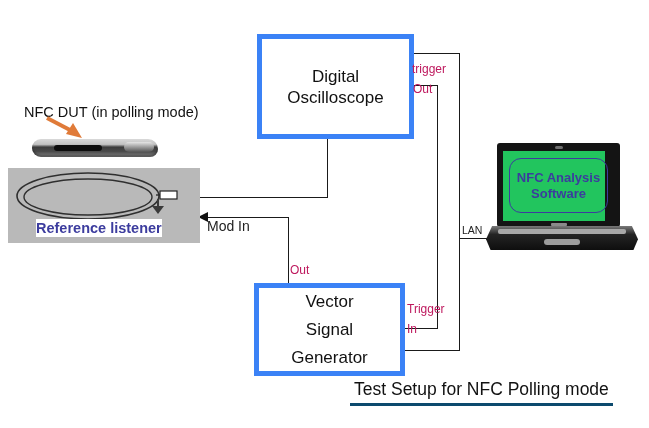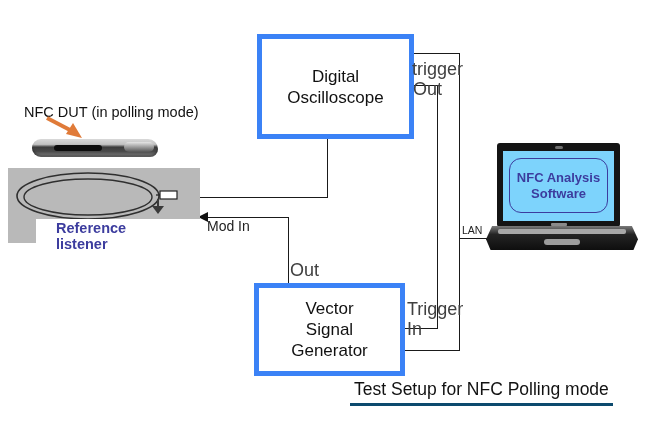--- a/index.html
+++ b/index.html
@@ -10,24 +10,24 @@
   
   .wire{position:absolute;background:#1a1a1a;}
 
   
   .instrument{
     position:absolute;border:5px solid #3b82f6;background:#fff;
     display:flex;flex-direction:column;align-items:center;justify-content:center;
     font-size:17px;line-height:21px;color:#111;text-align:center;
   }
   .scope-box{left:257px;top:34px;width:147px;height:95px;}
-  .vsg-box{left:254px;top:283px;width:141px;height:83px;}
+  .vsg-box{left:254px;top:283px;width:141px;height:83px;gap:7px;}
 
   
-  .conn-label{position:absolute;color:#404040;font-size:18px;line-height:16px;}
+  .conn-label{position:absolute;color:#be185d;font-size:12px;line-height:16px;}
   .lbl-trigger1{left:412px;top:61px;}
   .lbl-trigger2{left:413px;top:81px;}
   .lbl-vsg-out{left:290px;top:262px;}
   .lbl-trigin1{left:407px;top:301px;}
   .lbl-trigin2{left:407px;top:321px;}
 
   
   .small-label{position:absolute;color:#222;}
   .lbl-modin{left:207px;top:218px;font-size:14px;}
   .lbl-lan{left:462px;top:224px;font-size:10.5px;}
@@ -54,32 +54,32 @@
   .phone-tip{
     position:absolute;right:4px;top:3px;width:30px;height:10px;border-radius:5px;
     background:linear-gradient(#e6e6e6,#555);
   }
 
   
   .listener-panel{
     position:absolute;left:8px;top:168px;width:192px;height:75px;background:#b9b9b9;
   }
   .listener-label{
-    position:absolute;left:28px;top:51px;background:#ffffff;padding:1px 20px;
+    position:absolute;left:28px;top:51px;background:#ffffff;padding:1px 0;
     color:#3c3c9e;font-weight:bold;font-size:14.5px;
   }
 
   
   .laptop-screen{
     position:absolute;left:497px;top:143px;width:123px;height:84px;
     background:#141414;border-radius:3px;
   }
   .laptop-webcam{position:absolute;left:58px;top:3px;width:8px;height:3px;background:#6f6f6f;border-radius:2px;}
   .laptop-display{
-    position:absolute;left:6px;top:8px;width:111px;height:70px;background:#7dd3fc;
+    position:absolute;left:6px;top:8px;width:102px;height:70px;background:#22c55e;
   }
   .software-frame{
     position:absolute;left:6px;top:7px;width:97px;height:53px;
     border:1px solid #3c3c9e;border-radius:12px;
     display:flex;flex-direction:column;align-items:center;justify-content:center;
   }
   .software-text{color:#3c3c9e;font-weight:bold;font-size:13px;line-height:16px;text-align:center;}
   .laptop-brand{position:absolute;left:54px;bottom:1px;width:16px;height:3px;background:#8a8a8a;border-radius:1px;}
   .laptop-base{
     position:absolute;left:486px;top:226px;width:152px;height:24px;

